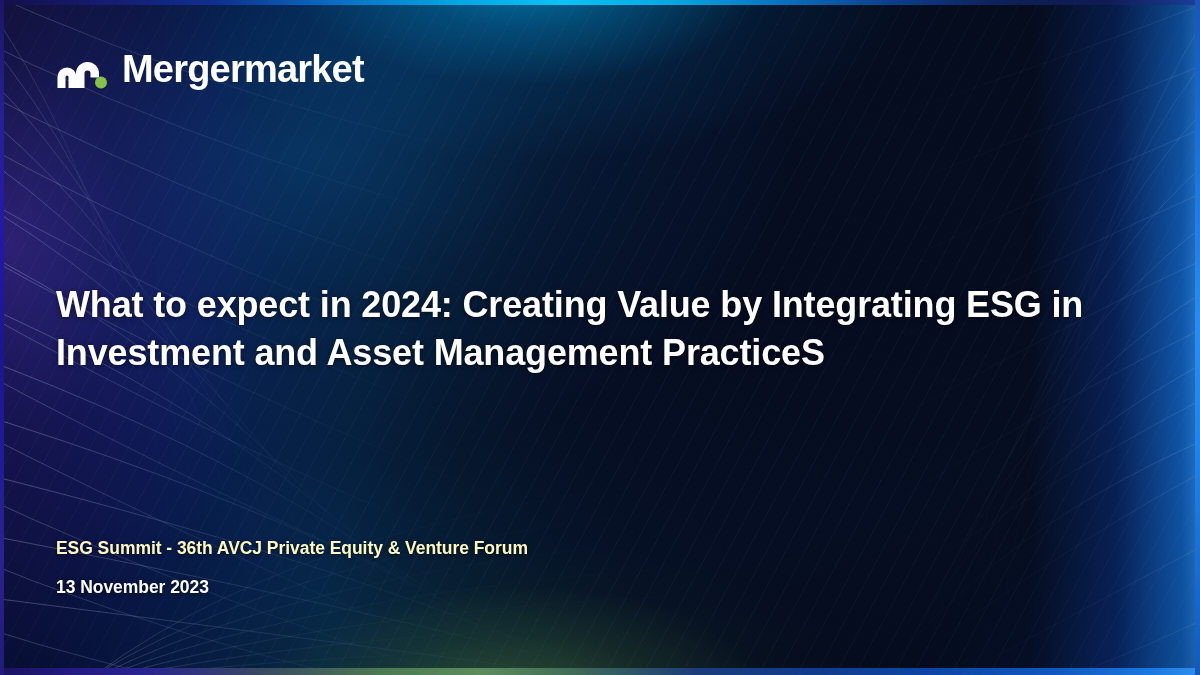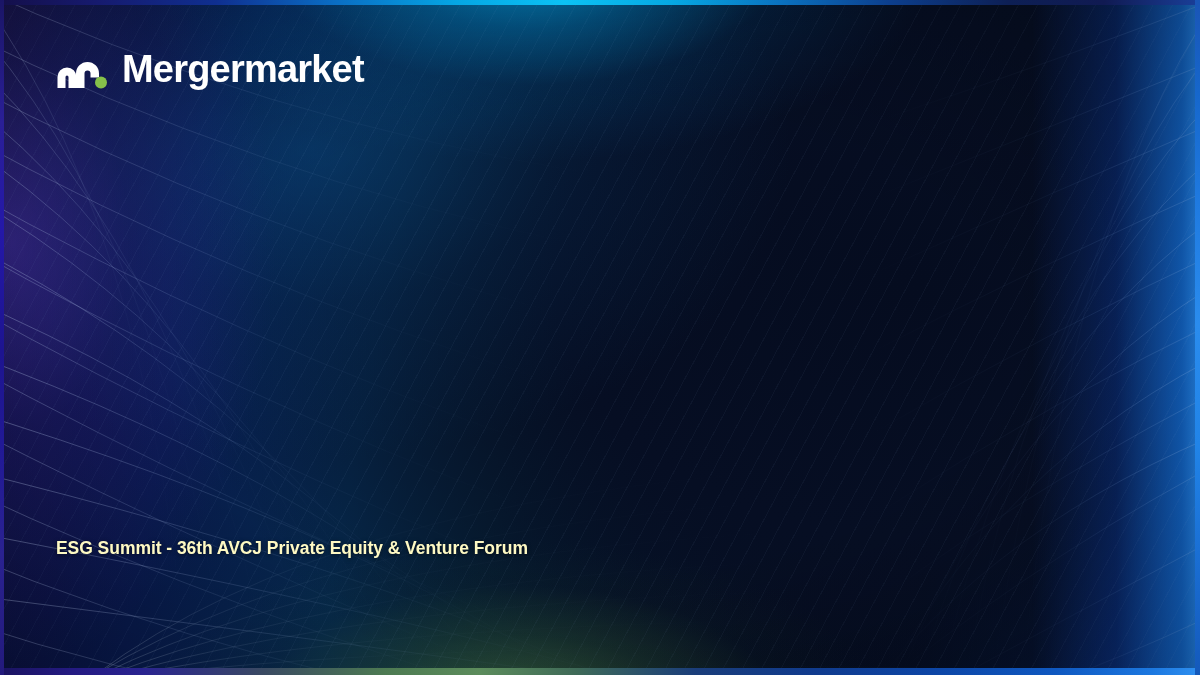--- a/index.html
+++ b/index.html
@@ -290,19 +290,23 @@
                  A3 3 0 0 0 28.5 25.5 L28.5 40 Z" fill="#ffffff"></path>
 
         <path d="M1.5 40 L1.5 29 A9.5 9.5 0 0 1 20.5 29 L20.5 40 L12.5 40 L12.5 29
                  A1.5 1.5 0 0 0 9.5 29 L9.5 40 Z" fill="#ffffff"></path>
 
         <circle cx="45" cy="34.5" r="6" fill="#86c14a"></circle>
       </svg>
       <div class="logo-word">Mergermarket</div>
     </div>
 
+    <div class="title-block">
+      <h1 class="title">What to expect in 2024: Creating Value by Integrating ESG in Investment and Asset Management PracticeS</h1>
+    </div>
 
     <div class="meta">
       <div class="meta-event">ESG Summit - 36th AVCJ Private Equity &amp; Venture Forum</div>
+      <div class="meta-date">13 November 2023</div>
     </div>
 
   </div>
 </div>
 
 </body></html>

